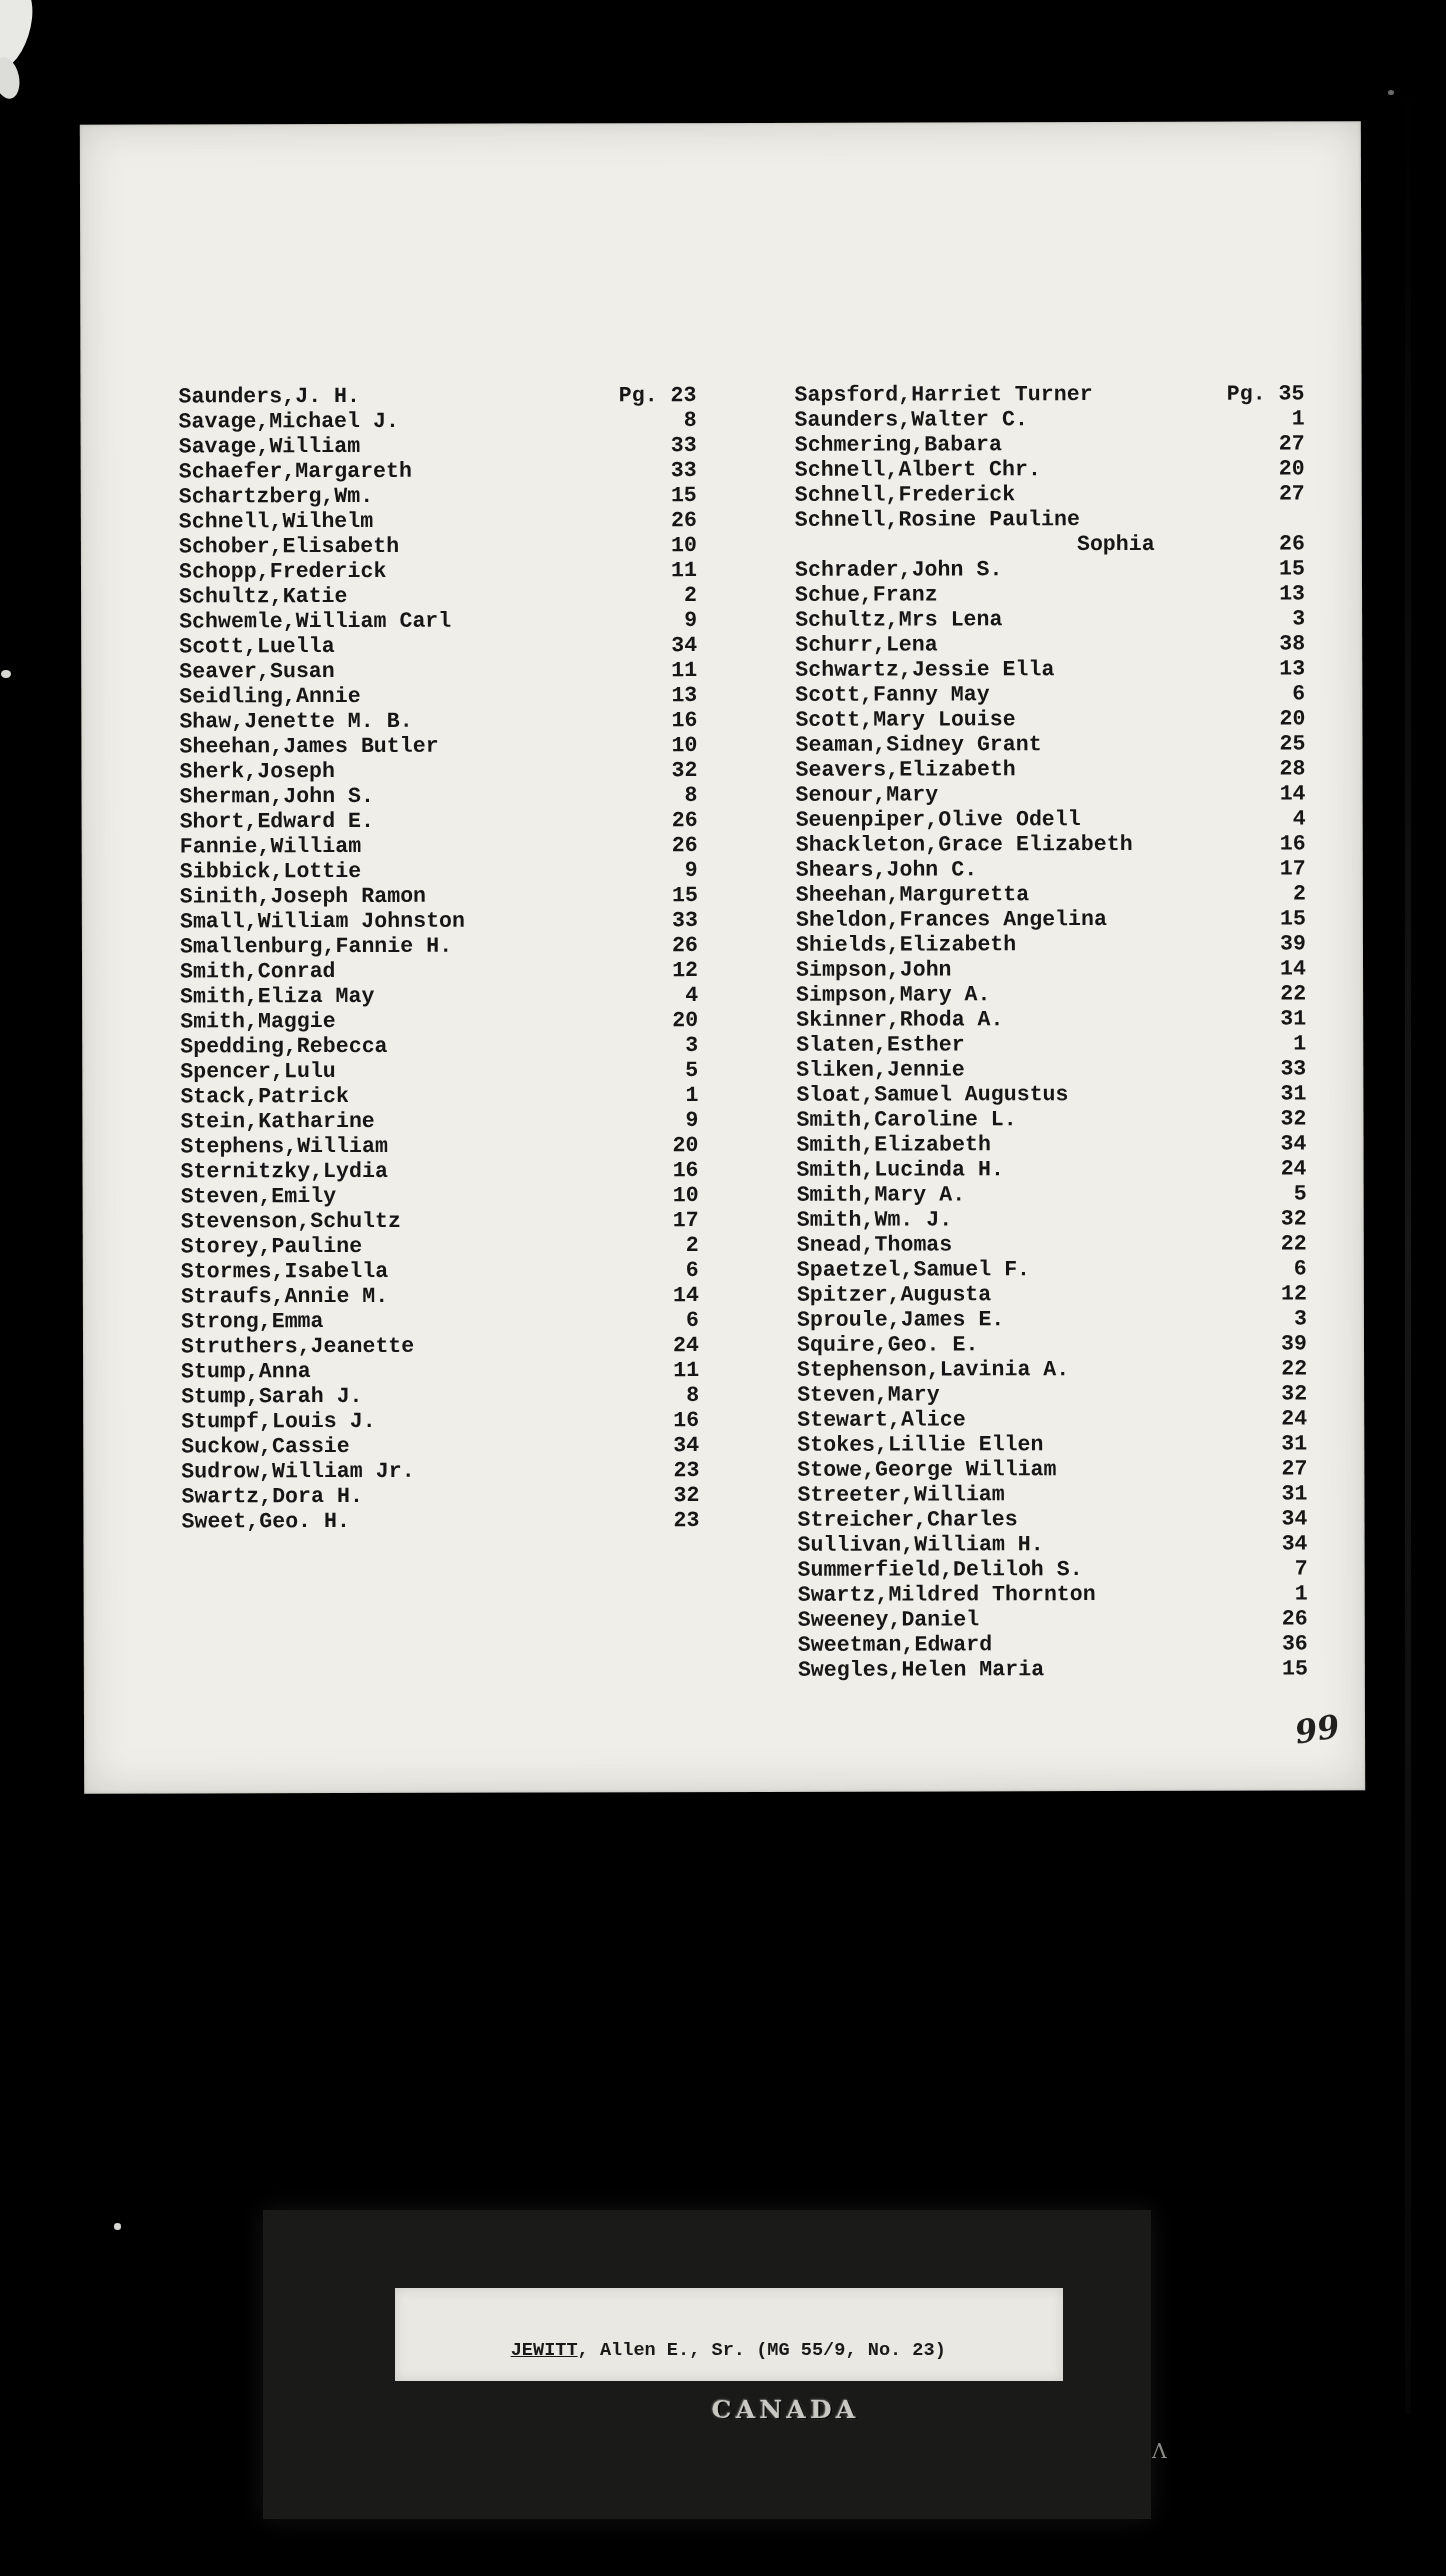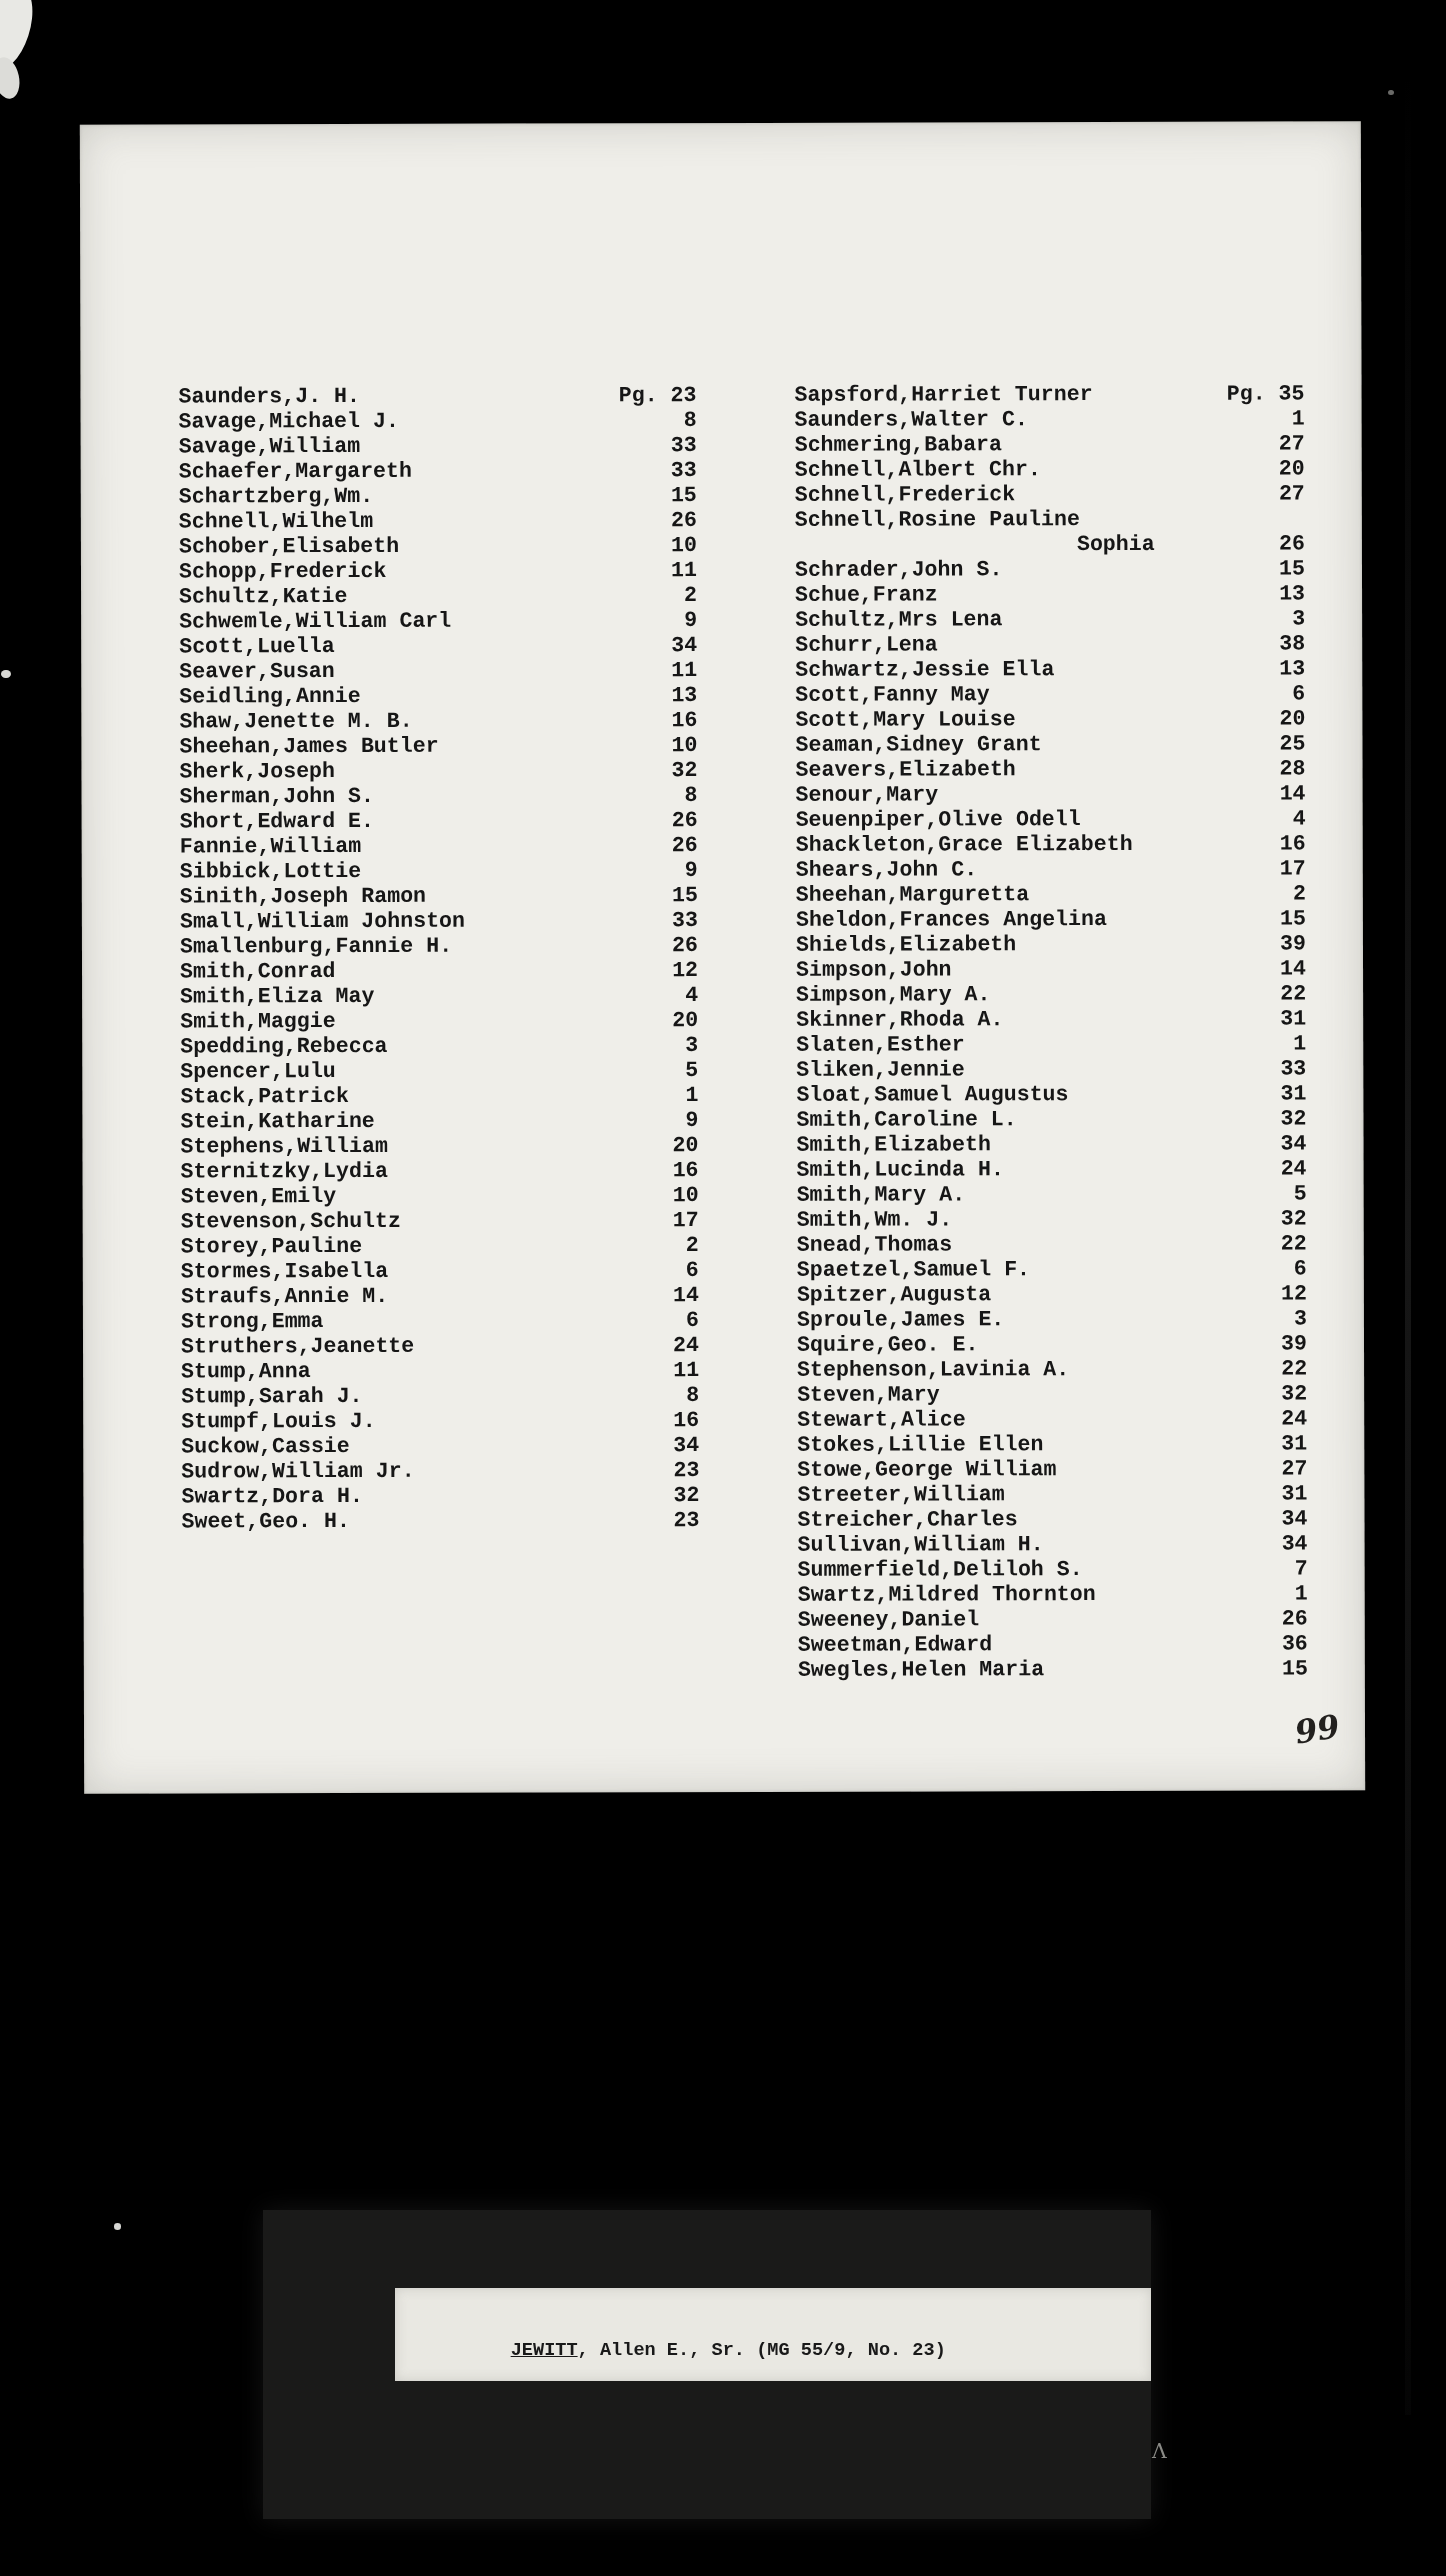--- a/index.html
+++ b/index.html
@@ -76,21 +76,21 @@
   .strip {
     position: absolute;
     left: 263px; top: 2210px;
     width: 888px; height: 309px;
     background: #1a1a19;
     box-shadow: 0 0 24px rgba(40,40,40,0.5);
   }
   .label-box {
     position: absolute;
     left: 132px; top: 78px;
-    width: 756px; height: 93px;
+    width: 668px; height: 93px;
     background: #e9e8e2;
     box-shadow: inset 0 0 12px rgba(120,120,115,0.25);
   }
   .label-line {
     margin: 0;
     padding-left: 26.4px;
     line-height: 37px;
     font-size: 18.6px;
     font-weight: bold;
     color: #191919;
@@ -663,19 +663,20 @@
   </div>
 
   <div class="strip">
     <div class="label-box">
       <div class="label-line">
         <span class="label-name">JEWITT</span><span>, Allen E., Sr. (MG 55/9, No. 23)</span>
       </div>
     </div>
 
     <div class="stamp">
+      <div class="stamp-line canada">CANADA</div>
     </div>
   </div>
 
   <div class="mark-right-of-stamp">Λ</div>
 
 </div>
 
 
 </body></html>

